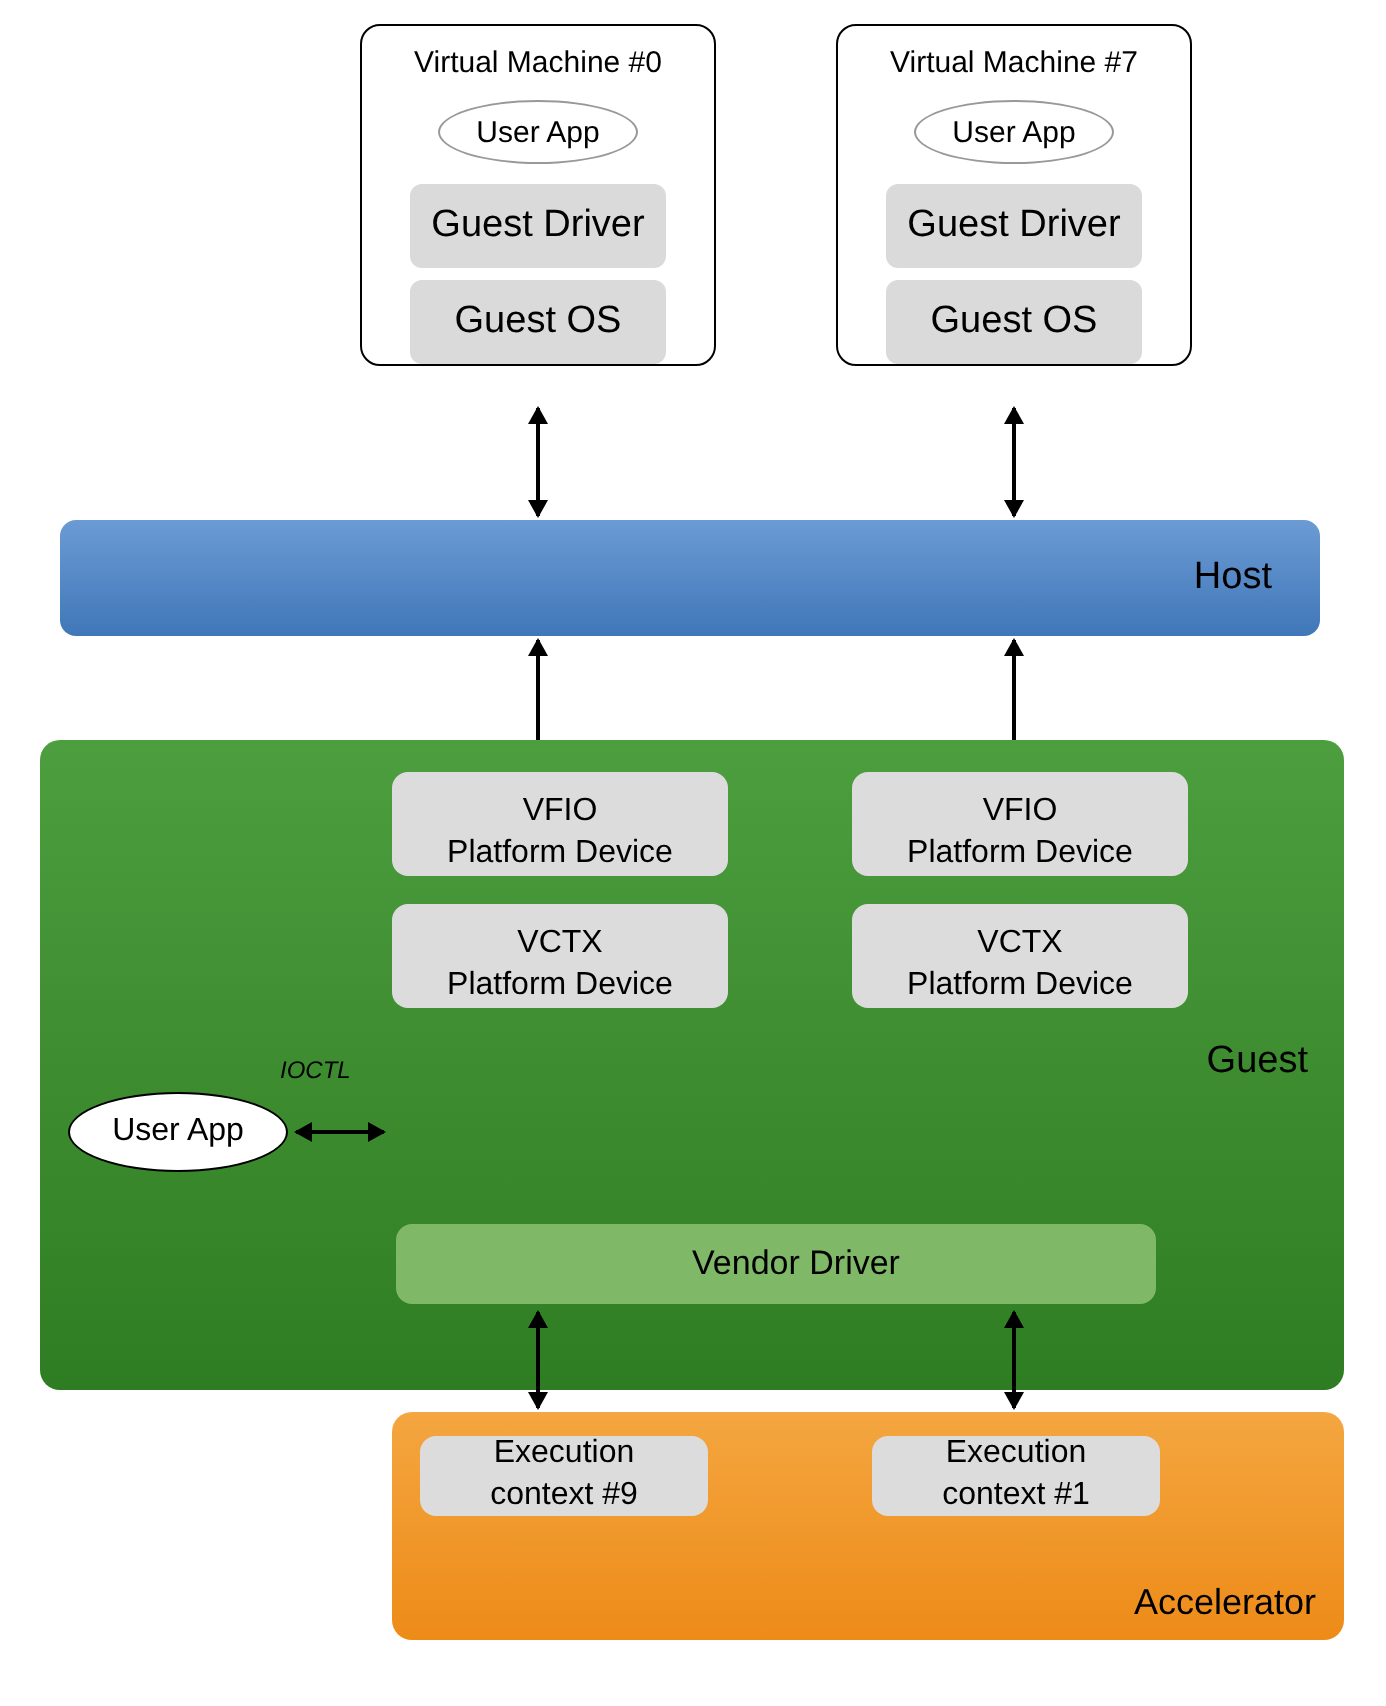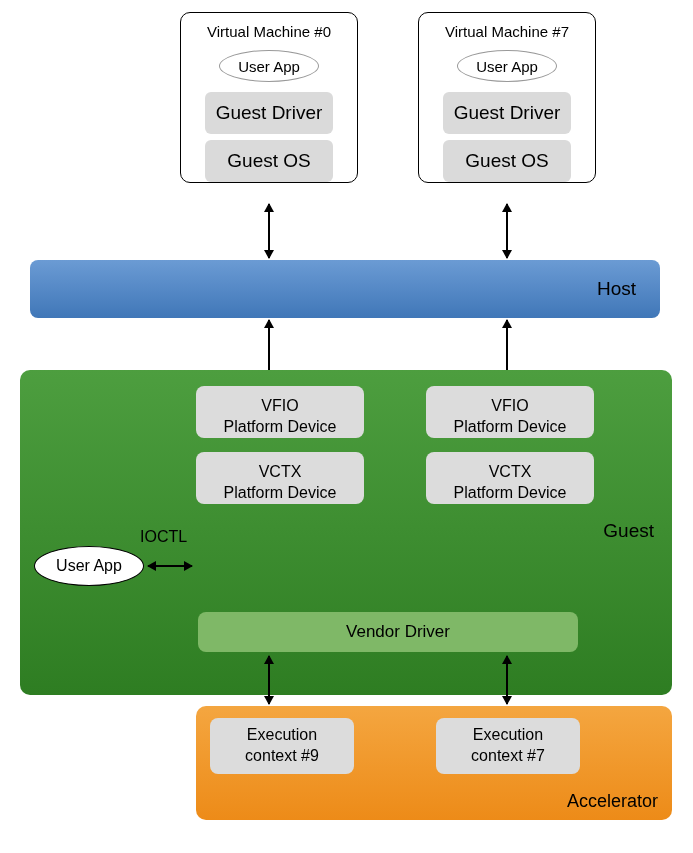--- a/index.html
+++ b/index.html
@@ -71,21 +71,21 @@
   .user-app-host {
     position: absolute;
     width: 110px; height: 40px;
     background: white;
     border: 1.5px solid #000;
     border-radius: 50%;
     display: flex; align-items: center; justify-content: center;
     font-size: 16px;
   }
   
-  .ioctl-label { position: absolute; font-size: 16px; }
+  .ioctl-label { position: absolute; font-size: 12px; font-style: italic; }
   
   .vacc-box {
     position: absolute;
     width: 380px; height: 66px;
     background: #7fb867;
     border-radius: 8px;
     text-align: center;
     padding-top: 6px;
     font-size: 17px;
   }
@@ -111,21 +111,21 @@
   
   .accel-box {
     position: absolute;
     width: 476px; height: 114px;
     background: linear-gradient(to bottom, #f4a640, #ed8b18);
     border-radius: 10px;
   }
   .accel-label { position: absolute; right: 14px; bottom: 8px; font-size: 18px; }
   .exec-ctx {
     position: absolute;
-    width: 144px; height: 56px;
+    width: 144px; height: 40px;
     background: #dcdcdc;
     border-radius: 8px;
     display: flex; flex-direction: column;
     align-items: center; justify-content: center;
     font-size: 16px; line-height: 1.3;
   }
   
   
   .arrow-v {
     position: absolute; width: 2px; background: #000;
@@ -207,15 +207,15 @@
 <div class="arrow-v" style="left:506px; top:656px; height:48px;"></div>
 
 <div class="accel-box" style="left:196px; top:706px;">
   <div class="accel-label">Accelerator</div>
   <div class="exec-ctx" style="left:14px; top:12px;">
     <span>Execution</span>
     <span>context #9</span>
   </div>
   <div class="exec-ctx" style="left:240px; top:12px;">
     <span>Execution</span>
-    <span>context #7</span>
+    <span>context #1</span>
   </div>
 </div>
 
 </body></html>

